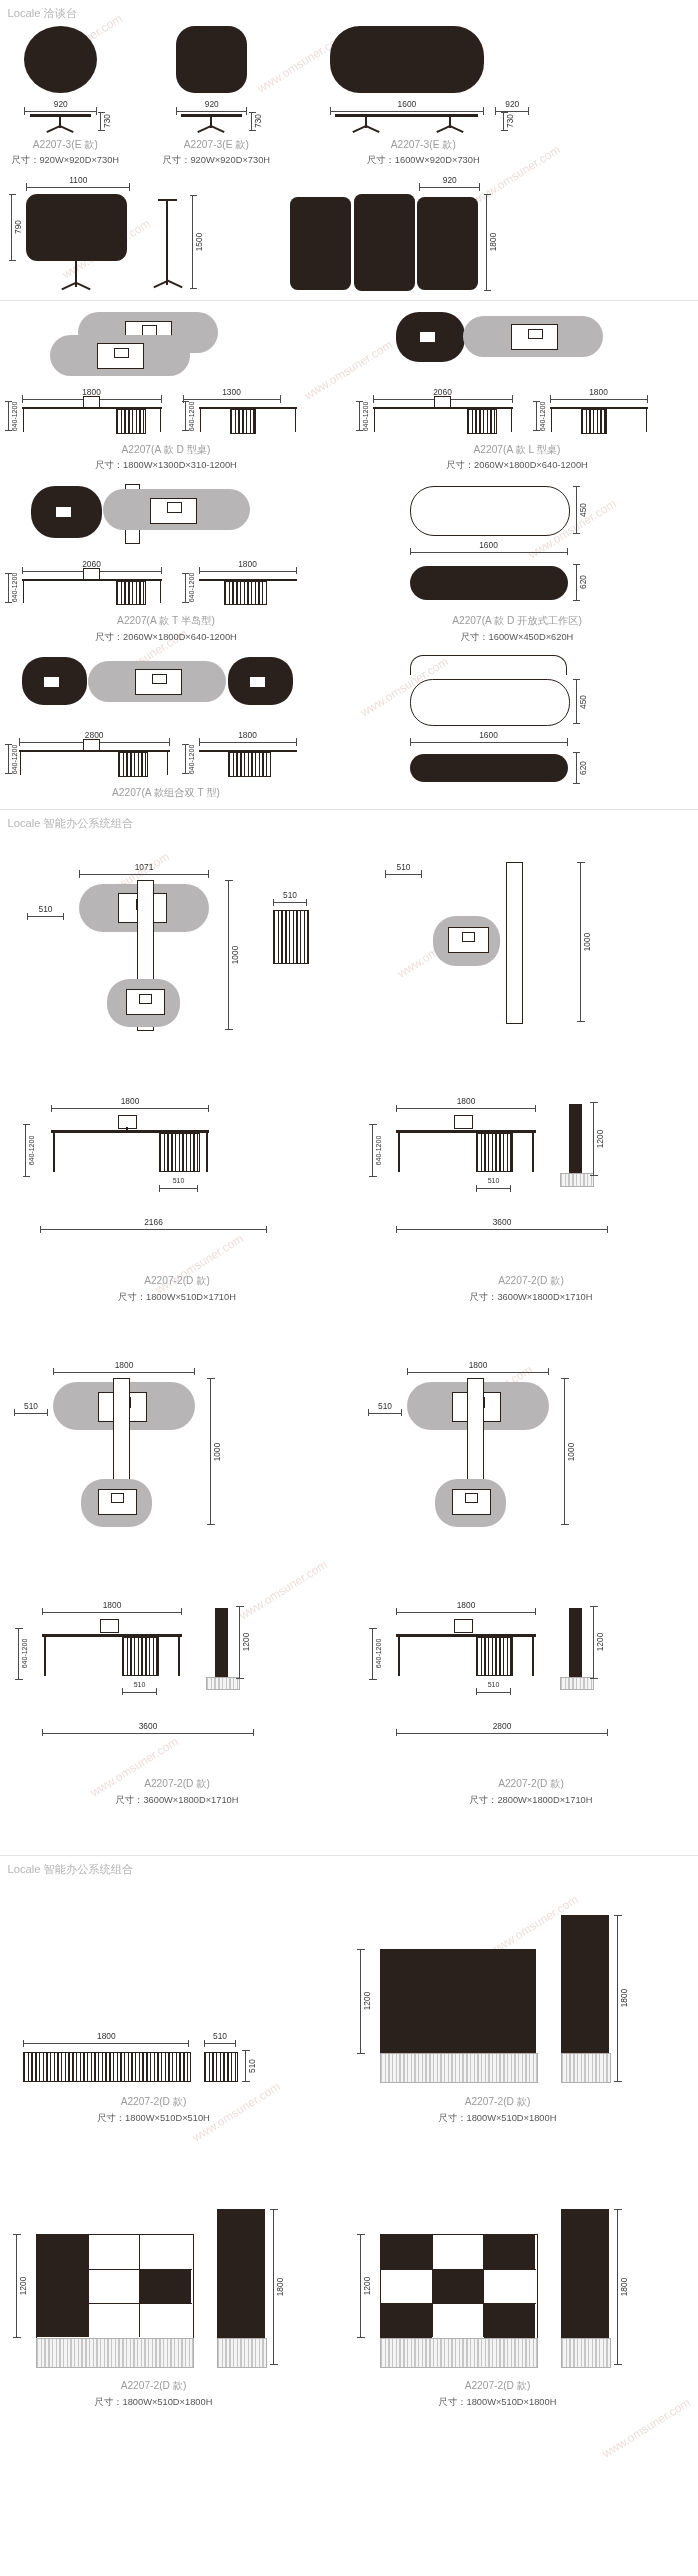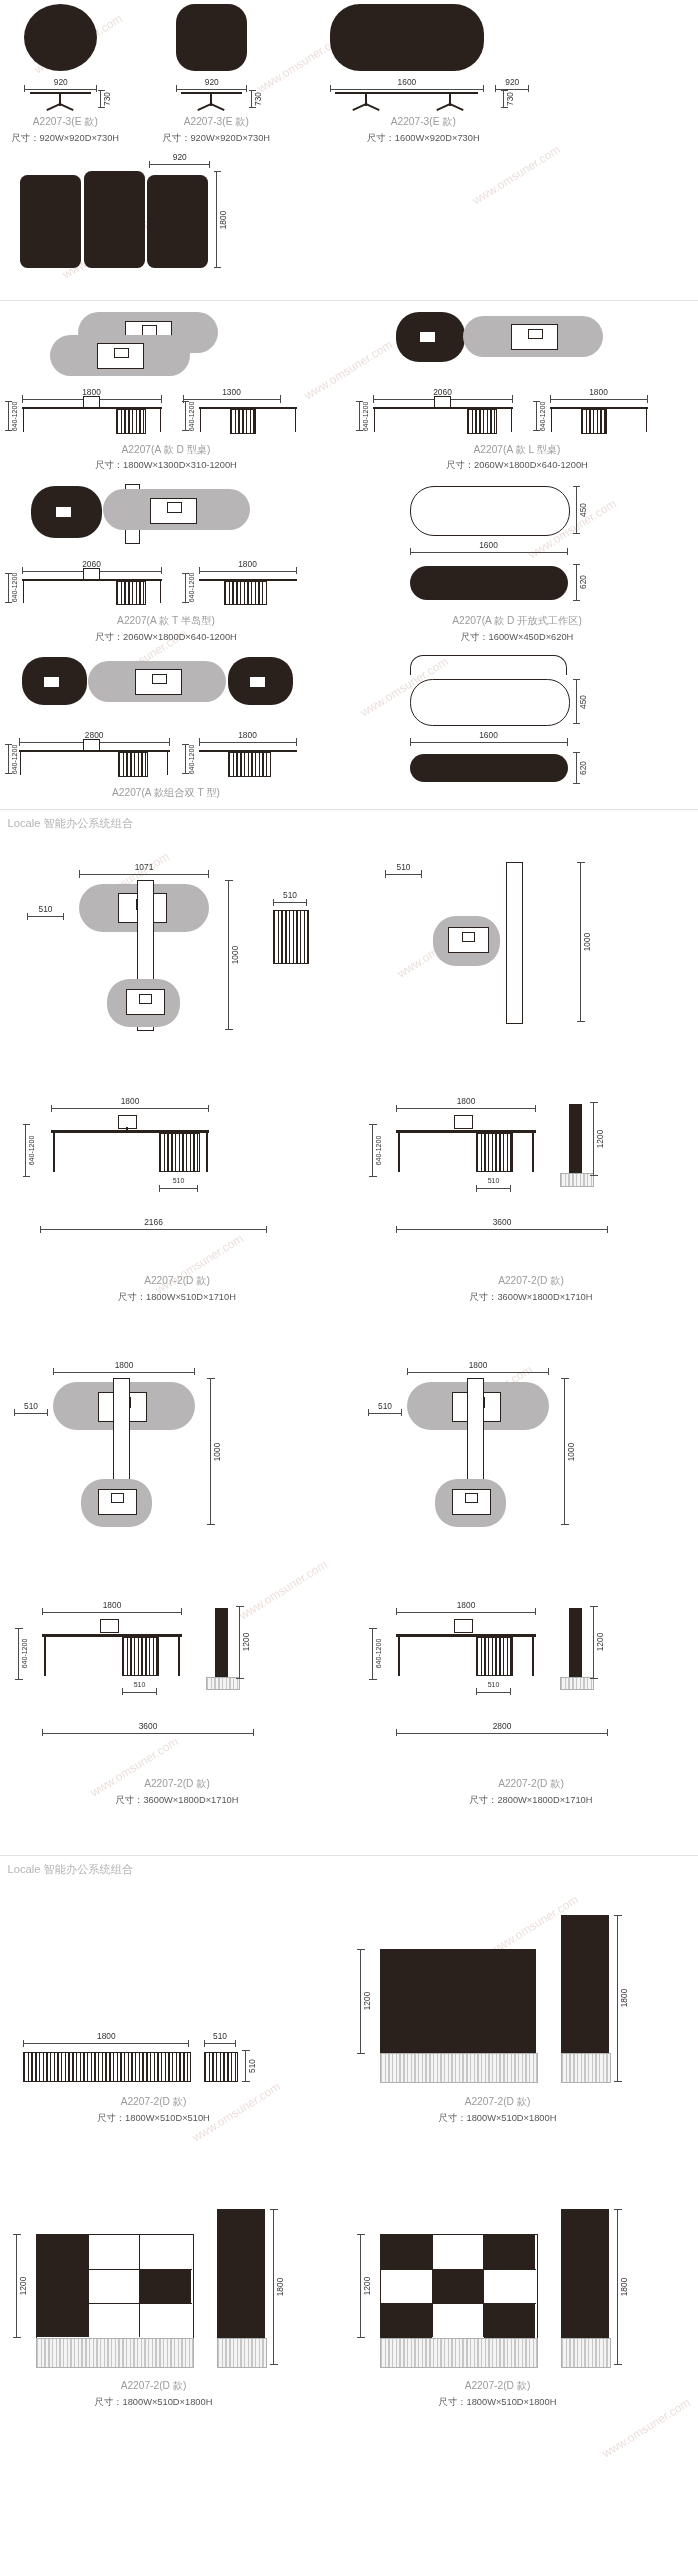--- a/index.html
+++ b/index.html
@@ -53,20 +53,21 @@
   <div class="wm" style="left:149px;top:1257px">www.omsuner.com</div>
   <div class="wm" style="left:438px;top:1388px">www.omsuner.com</div>
   <div class="wm" style="left:233px;top:1583px">www.omsuner.com</div>
   <div class="wm" style="left:84px;top:1760px">www.omsuner.com</div>
   <div class="wm" style="left:484px;top:1918px">www.omsuner.com</div>
   <div class="wm" style="left:186px;top:2105px">www.omsuner.com</div>
   <div class="wm" style="left:391px;top:2263px">www.omsuner.com</div>
   <div class="wm" style="left:596px;top:2421px">www.omsuner.com</div>
 
   <div class="sec s1 first">
+    <div class="sec-title">Locale 洽谈台</div>
 
     <div class="row" style="margin-top:3.7px;padding-left:9.3px;gap:39px;align-items:flex-start;">
 
       <div class="item">
         <div class="cv" style="width:112px;height:104px">
           <div class="dk" style="left:15px;top:0;width:73px;height:67px;border-radius:50%"></div>
           <div class="dh" style="left:15px;top:73px;width:73px">920</div>
           <div class="dk" style="left:20.5px;top:88px;width:61px;height:2.8px"></div>
           <div class="dk" style="left:50px;top:90px;width:1.9px;height:12px"></div>
           <div class="leg" style="left:37px;top:102px;width:15px;transform:rotate(-25deg)"></div>
@@ -117,20 +118,40 @@
         </div>
         <div class="cap">
           <div class="code">A2207-3(E 款)</div>
           <div class="size">尺寸：1600W×920D×730H</div>
         </div>
       </div>
     </div>
 
     <div class="row" style="margin-top:7.5px;padding-left:9.3px;gap:37px;align-items:flex-start;">
 
+      <div class="item">
+        <div class="cv" style="width:233px;height:119px">
+          <div class="dh" style="left:17px;top:0;width:104px">1100</div>
+          <div class="dk" style="left:17px;top:18.6px;width:101px;height:67px;border-radius:11.2px"></div>
+          <div class="dk" style="left:66px;top:86px;width:1.9px;height:26px"></div>
+          <div class="leg" style="left:52px;top:110px;width:16px;transform:rotate(-25deg)"></div>
+          <div class="leg" style="left:66px;top:110px;width:16px;transform:rotate(25deg)"></div>
+          <div class="dv" style="left:1.9px;top:18.6px;height:67px">
+              <span>790</span>
+            </div>
+          <div class="dk" style="left:149px;top:24px;width:18.6px;height:1.9px"></div>
+          <div class="dk" style="left:157px;top:24px;width:1.9px;height:86px"></div>
+          <div class="leg" style="left:144px;top:108px;width:16px;transform:rotate(-25deg)"></div>
+          <div class="leg" style="left:158px;top:108px;width:16px;transform:rotate(25deg)"></div>
+          <div class="dv" style="left:183px;top:20.5px;height:93px">
+              <span>1500</span>
+            </div>
+        </div>
+
+      </div>
 
       <div class="item">
         <div class="cv" style="width:233px;height:119px">
           <div class="dh" style="left:140px;top:0;width:61px">920</div>
           <div class="dk" style="left:11.2px;top:22.4px;width:61px;height:93px;border-radius:7.5px"></div>
           <div class="dk" style="left:75px;top:18.6px;width:61px;height:97px;border-radius:7.5px"></div>
           <div class="dk" style="left:138px;top:22.4px;width:61px;height:93px;border-radius:7.5px"></div>
           <div class="dv" style="left:207px;top:18.6px;height:97px">
               <span>1800</span>
             </div>

